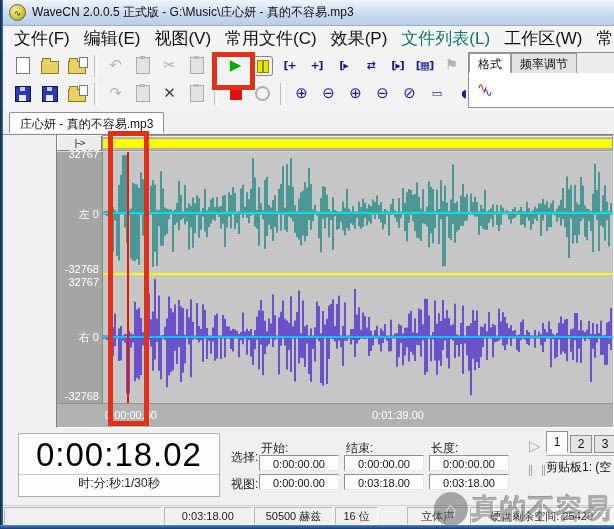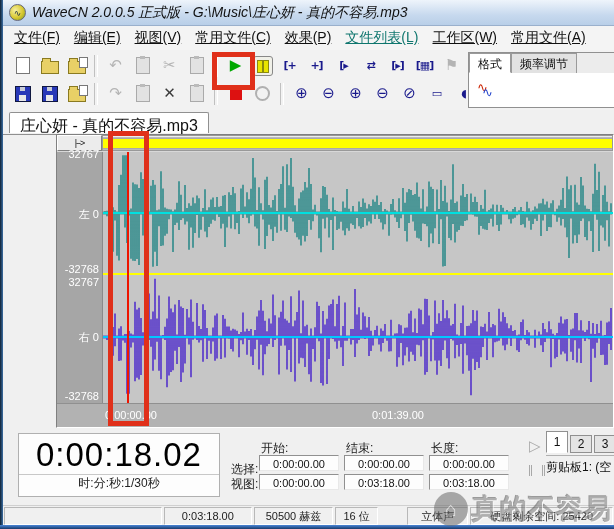--- a/index.html
+++ b/index.html
@@ -6,24 +6,24 @@
   #app{position:relative;width:614px;height:529px;background:#f0f0f0;overflow:hidden;
        font-family:"Liberation Sans","DejaVu Sans",sans-serif;font-size:12px;color:#111;}
   
   #left-border{position:absolute;left:0;top:0;width:3px;height:529px;background:linear-gradient(90deg,#123,#3a6ea5);}
   #bottom-border{position:absolute;left:0;top:525px;width:614px;height:4px;background:linear-gradient(#4a86d8,#173a6b);}
   #titlebar{position:absolute;left:3px;top:0;width:611px;height:26px;
             background:linear-gradient(#eef4fb,#c7d9ee 60%,#b9cfe8);display:flex;align-items:center;gap:6px;
             border-bottom:1px solid #9ab0cc;padding-left:6px;box-sizing:border-box;}
   .app-logo{width:15px;height:15px;border-radius:50%;background:radial-gradient(circle at 35% 35%,#f6f0a0,#d8c830 55%,#7a9a20);
             border:1px solid #667;display:inline-flex;align-items:center;justify-content:center;font-size:9px;color:#234;}
-  #title-text{font-size:14px;color:#111;white-space:nowrap;font-style:italic;}
+  #title-text{font-size:12px;color:#111;white-space:nowrap;}
   
   #menubar{position:absolute;left:3px;top:26px;width:611px;height:24px;background:#f4f4f4;display:flex;align-items:center;padding-left:4px;border-bottom:1px solid #e0e0e0;}
-  .menu-item{padding:3px 7px;white-space:nowrap;font-size:14px;text-decoration:underline;}
+  .menu-item{padding:3px 7px;white-space:nowrap;font-size:17px;}
   .menu-item.disabled{color:#0f766e;}
   
   #toolbar{position:absolute;left:3px;top:50px;width:611px;height:60px;background:#f2f2f2;border-bottom:1px solid #d6d6d6;}
   .tb-row{position:absolute;left:6px;display:flex;align-items:center;height:27px;}
   #tb-row1{top:2px;} #tb-row2{top:30px;}
   .tb-btn{width:25px;height:25px;display:inline-flex;align-items:center;justify-content:center;margin:0 1px;}
   .tb-sep{width:2px;height:22px;margin:0 4px;border-left:1px solid #c0c0c0;border-right:1px solid #fff;}
   .glyph{font-size:15px;line-height:1;font-family:"DejaVu Sans",sans-serif;}
   .glyph.small{font-size:11px;font-weight:bold;letter-spacing:-1px;}
   .disabled .glyph{color:#b4b4b4 !important;}
@@ -51,21 +51,21 @@
   .shape-wave-convert::after{content:"∿";position:absolute;left:5px;top:2px;color:#2244cc;font-size:13px;}
   
   #side-panel{position:absolute;left:465px;top:2px;width:150px;height:56px;background:#fff;border:1px solid #909090;box-sizing:border-box;}
   #side-tabs{display:flex;height:20px;background:#ececec;}
   .side-tab{padding:2px 8px;font-size:12px;border:1px solid #9a9a9a;border-bottom:none;background:#e2e2e2;white-space:nowrap;}
   .side-tab.active{background:#fff;border-bottom:1px solid #fff;font-weight:normal;}
   #side-body{height:34px;background:#fff;display:flex;align-items:center;padding-left:8px;}
   
   #tabbar{position:absolute;left:3px;top:110px;width:611px;height:24px;background:#f0f0f0;border-bottom:1px solid #909090;}
   .doc-tab{position:absolute;left:6px;top:2px;height:21px;background:#fff;border:1px solid #909090;border-bottom:none;
-           border-radius:2px 2px 0 0;padding:3px 10px 0 10px;font-size:16px;box-sizing:border-box;white-space:nowrap;}
+           border-radius:2px 2px 0 0;padding:3px 10px 0 10px;font-size:12px;box-sizing:border-box;white-space:nowrap;}
   
   #wavewin{position:absolute;left:56px;top:134px;width:558px;height:294px;background:#c4c4c4;
            border:1px solid;border-color:#808080 #fff #fff #808080;box-sizing:border-box;}
   #overview-row{position:absolute;left:0;top:0;width:556px;height:17px;background:#d8d8d8;display:flex;}
   #overview-btn{width:45px;height:16px;background:#ececec;border:1px solid;border-color:#fff #808080 #808080 #fff;
                 font-size:9px;text-align:center;line-height:14px;box-sizing:border-box;letter-spacing:-1px;}
   #overview-track{flex:1;height:16px;border:1px solid #999;box-sizing:border-box;background:repeating-linear-gradient(#eee 0 1px,#bbb 1px 2px);}
   #overview-fill{width:100%;height:9px;margin-top:2px;background:#ffff00;border-top:1px solid #aaa;border-bottom:1px solid #aaa;}
   #gutter{position:absolute;left:0;top:17px;width:45px;height:251px;background:#a6a6a6;border-right:1px solid #8a8a8a;}
   .gutter-label{position:absolute;right:3px;color:#fff;font-size:11px;white-space:nowrap;}
@@ -303,21 +303,21 @@
     <span class="grid-header" id="hdr-len">长度:</span>
     <div id="range-grid"></div>
     <span class="mini-ctl" style="top:8px">▷</span>
     <span class="mini-ctl" style="top:33px"><span class="mini-pause-bars"></span></span>
     <div id="clip-tabs">
         <span class="clip-tab active">1</span>
         <span class="clip-tab">2</span>
         <span class="clip-tab">3</span>
       </div>
     <div id="clip-label">剪贴板1: (空</div>
-  <span class="grid-rowlabel" style="top: 32px;">选择:</span>
+  <span class="grid-rowlabel" style="top: 20px;">选择:</span>
       <div class="grid-cell" style="left: 256px; top: 26px;">0:00:00.00</div>
       <div class="grid-cell" style="left: 341px; top: 26px;">0:00:00.00</div>
       <div class="grid-cell" style="left: 426px; top: 26px;">0:00:00.00</div>
       <span class="grid-rowlabel" style="top: 47px;">视图:</span>
       <div class="grid-cell" style="left: 256px; top: 45px;">0:00:00.00</div>
       <div class="grid-cell" style="left: 341px; top: 45px;">0:03:18.00</div>
       <div class="grid-cell" style="left: 426px; top: 45px;">0:03:18.00</div>
     </div>
 
   <div id="statusbar">

